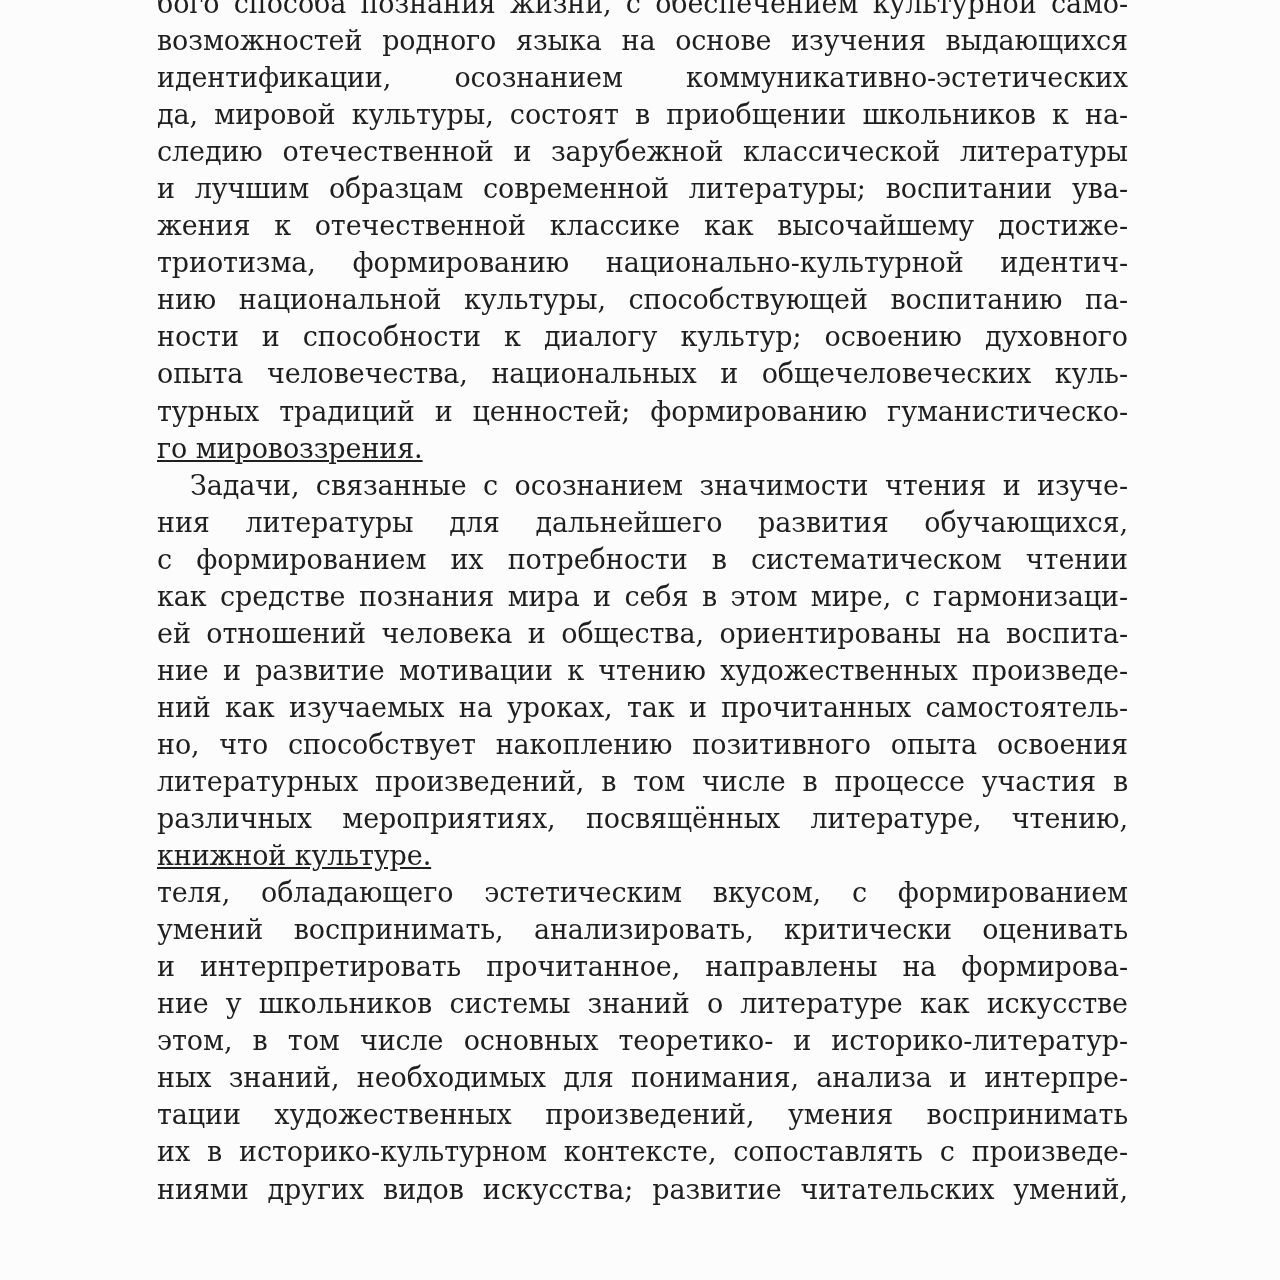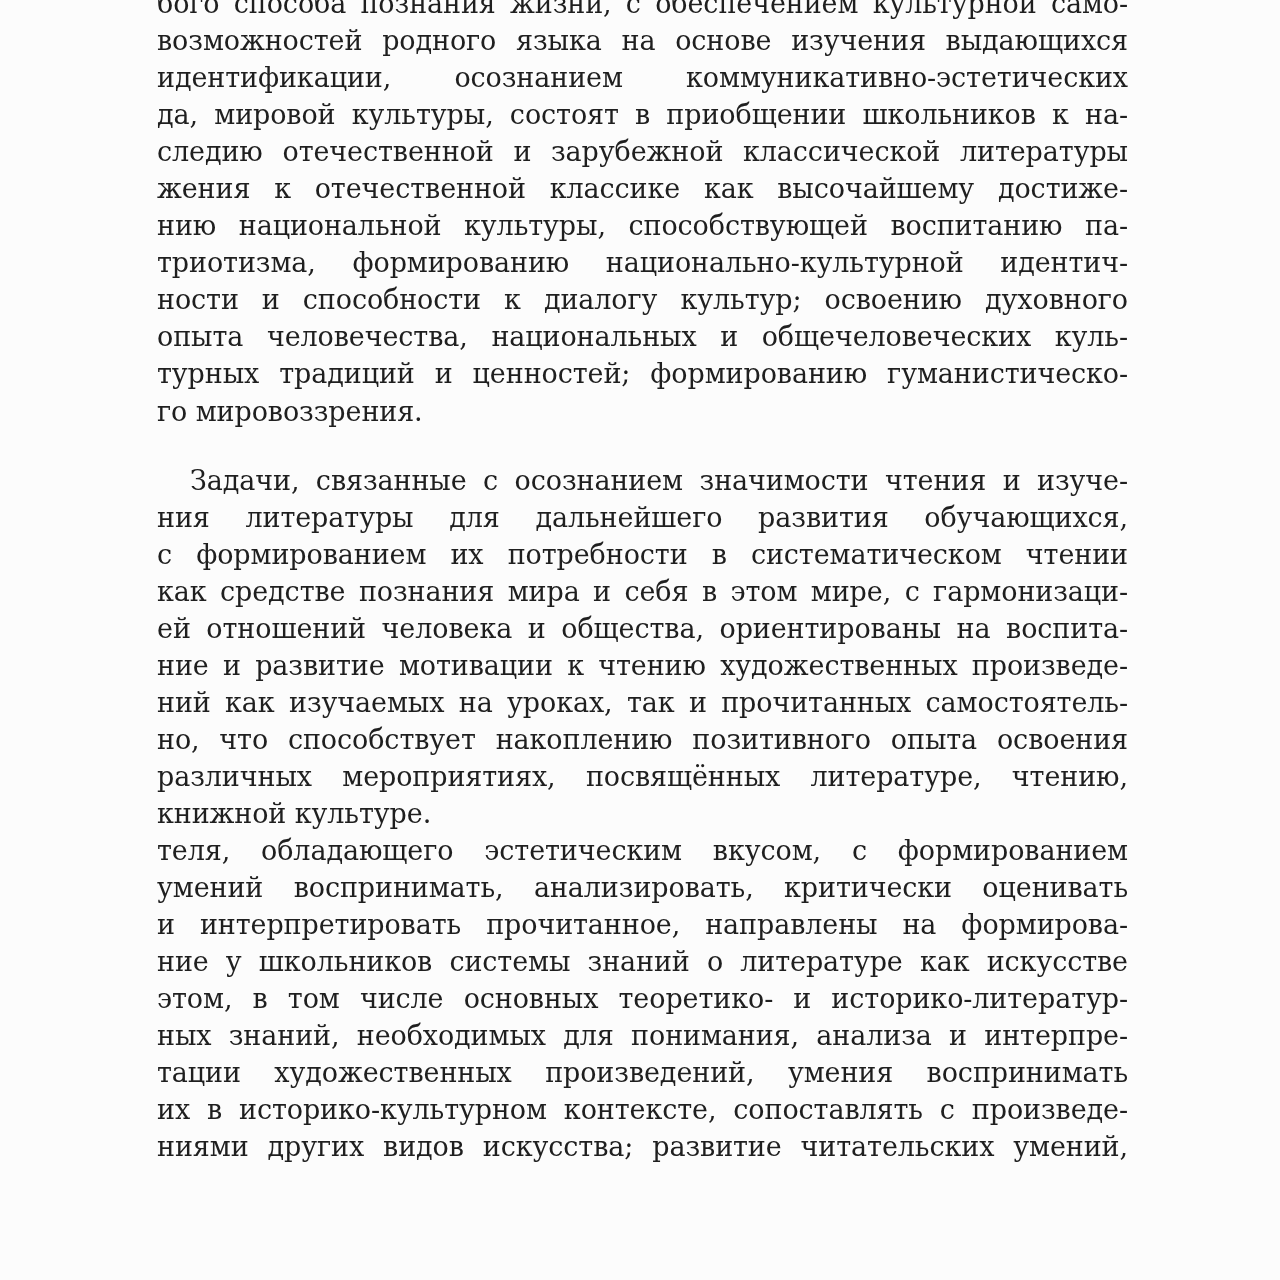--- a/index.html
+++ b/index.html
@@ -33,54 +33,56 @@
   .paragraph {
     margin: 0;
     padding: 0;
   }
   .line {
     text-align: justify;
     text-align-last: justify;
   }
   .line.para-end {
     text-align-last: left;
+    text-decoration: underline;
   }
   .line.indented {
     text-indent: 33px;
-    margin-top: 32px;
   }
 </style>
 </head>
 <body style="background: rgb(252, 252, 252);">
 
 <div class="page">
   <div class="text-column" style="color: rgb(31, 31, 31);">
       <div class="paragraph">
         <div class="line">бого способа познания жизни, с обеспечением культурной само-</div>
         <div class="line">возможностей родного языка на основе изучения выдающихся</div>
         <div class="line">идентификации, осознанием коммуникативно-эстетических</div>
         <div class="line">да, мировой культуры, состоят в приобщении школьников к на-</div>
         <div class="line">следию отечественной и зарубежной классической литературы</div>
+        <div class="line">и лучшим образцам современной литературы; воспитании ува-</div>
         <div class="line">жения к отечественной классике как высочайшему достиже-</div>
+        <div class="line">триотизма, формированию национально-культурной идентич-</div>
         <div class="line">нию национальной культуры, способствующей воспитанию па-</div>
-        <div class="line">триотизма, формированию национально-культурной идентич-</div>
         <div class="line">ности и способности к диалогу культур; освоению духовного</div>
         <div class="line">опыта человечества, национальных и общечеловеческих куль-</div>
         <div class="line">турных традиций и ценностей; формированию гуманистическо-</div>
         <div class="line para-end">го мировоззрения.</div>
       </div>
       <div class="paragraph">
         <div class="line indented">Задачи, связанные с осознанием значимости чтения и изуче-</div>
         <div class="line">ния литературы для дальнейшего развития обучающихся,</div>
         <div class="line">с формированием их потребности в систематическом чтении</div>
         <div class="line">как средстве познания мира и себя в этом мире, с гармонизаци-</div>
         <div class="line">ей отношений человека и общества, ориентированы на воспита-</div>
         <div class="line">ние и развитие мотивации к чтению художественных произведе-</div>
         <div class="line">ний как изучаемых на уроках, так и прочитанных самостоятель-</div>
         <div class="line">но, что способствует накоплению позитивного опыта освоения</div>
+        <div class="line">литературных произведений, в том числе в процессе участия в</div>
         <div class="line">различных мероприятиях, посвящённых литературе, чтению,</div>
         <div class="line para-end">книжной культуре.</div>
       </div>
       <div class="paragraph">
         <div class="line">теля, обладающего эстетическим вкусом, с формированием</div>
         <div class="line">умений воспринимать, анализировать, критически оценивать</div>
         <div class="line">и интерпретировать прочитанное, направлены на формирова-</div>
         <div class="line">ние у школьников системы знаний о литературе как искусстве</div>
         <div class="line">этом, в том числе основных теоретико- и историко-литератур-</div>
         <div class="line">ных знаний, необходимых для понимания, анализа и интерпре-</div>

